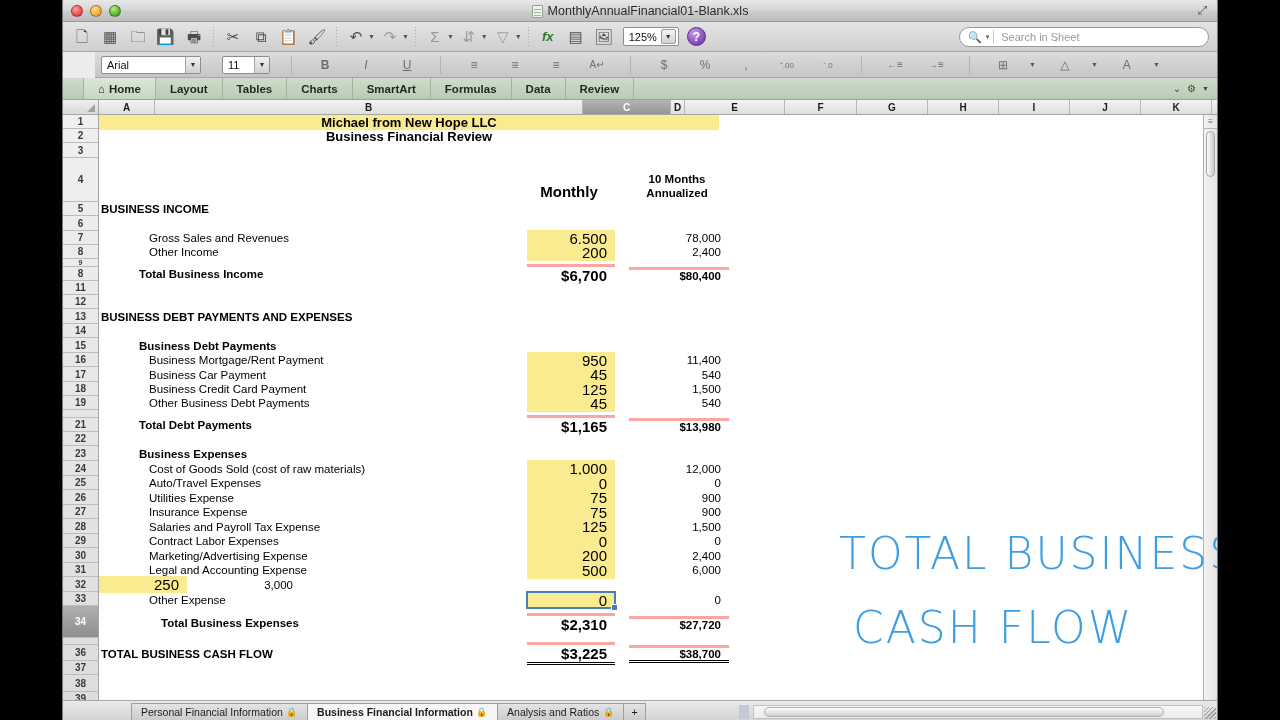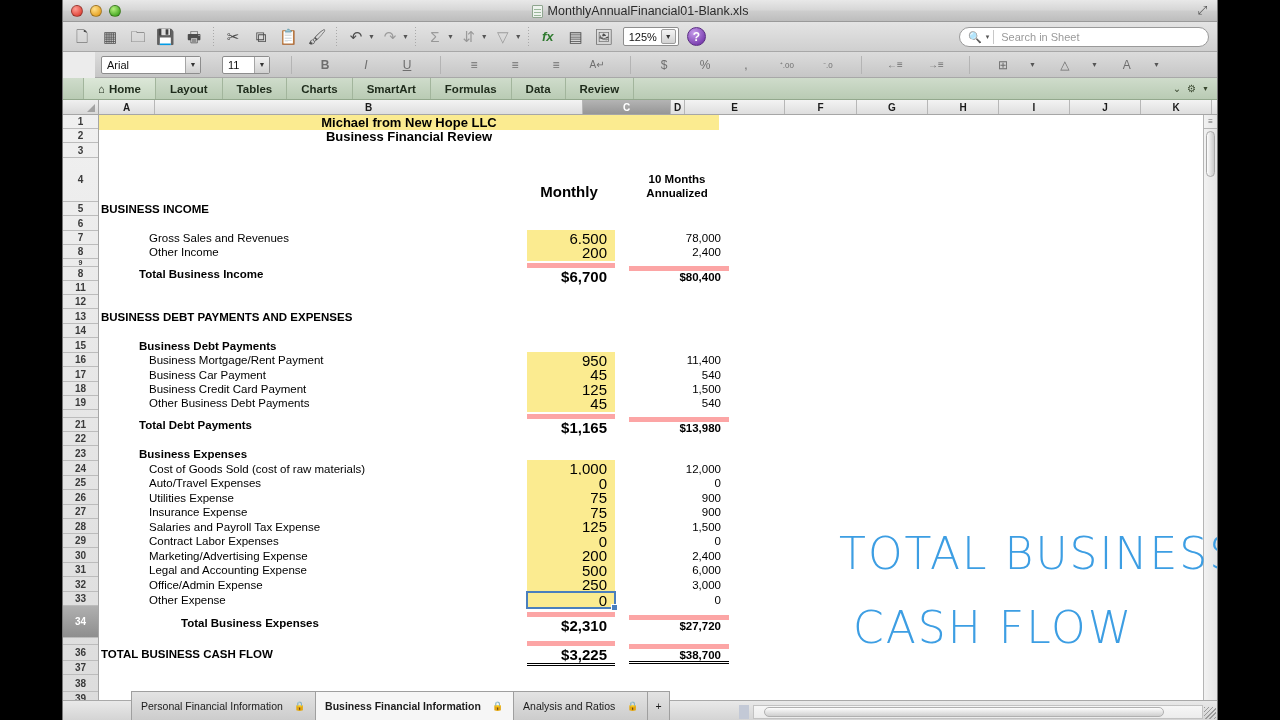--- a/index.html
+++ b/index.html
@@ -151,24 +151,24 @@
         display: flex; align-items: center; justify-content: center; font-weight: bold; }
   .rh.sel { background: linear-gradient(to bottom,#b0b0b0,#8e8e8e); color: #fff; }
   .sheet { flex: 1 1 auto; position: relative; background: #fff; }
 
   .r { display: flex; align-items: center; position: relative; }
   .cB { width: 428px; flex: 0 0 428px; font-size: 11.5px; color: #000; white-space: nowrap; }
   .cC { width: 88px; flex: 0 0 88px; text-align: right; font-size: 15px; padding-right: 8px; }
   .cD { width: 14px; flex: 0 0 14px; }
   .cE { width: 100px; flex: 0 0 100px; text-align: right; font-size: 11.5px; padding-right: 8px; }
   .bold { font-weight: bold; }
-  .ind1 { padding-left: 40px; } .ind2 { padding-left: 50px; } .ind3 { padding-left: 82px; }
+  .ind1 { padding-left: 40px; } .ind2 { padding-left: 50px; } .ind3 { padding-left: 62px; }
   .ctr { text-align: center; }
   .hl { background: #fbeb90; }
-  .topline { border-top: 5px solid #fca5a5; }
+  .topline { border-top: 3px solid #fca5a5; }
   .dblline { border-bottom: 3px double #000; }
 
   .title-row { width: 620px; text-align: center; font-weight: bold; font-size: 13px; }
   .sub-row { width: 620px; text-align: center; font-weight: bold; font-size: 13px; background: #fbeb90; }
 
   .selcell {
     outline: 2px solid #4a7fbd; outline-offset: -1px; position: relative; z-index: 3;
   }
   .selcell::after{
     content:""; position:absolute; right:-3px; bottom:-3px; width:5px; height:5px;
@@ -203,21 +203,21 @@
             border: 1px solid #a8a8a8; }
 
   
   .bottombar {
     height: 20px; flex: 0 0 20px; display: flex; align-items: flex-end;
     background: linear-gradient(to bottom,#e9e9e9,#d4d4d4);
     border-top: 1px solid #a9a9a9; position: relative;
   }
   .tabstrip { display: flex; align-items: flex-end; height: 20px; padding-left: 68px; }
   .stab {
-    height: 29px; padding: 0 9px; display: flex; align-items: center; gap: 12px;
+    height: 17px; padding: 0 9px; display: flex; align-items: center; gap: 4px;
     font-size: 10.5px; color: #1c1c1c;
     background: linear-gradient(to bottom,#e3e3e3,#cccccc);
     border: 1px solid #9f9f9f; border-bottom: none;
     border-radius: 0 0 0 0; margin-right: -1px;
   }
   .stab.active { background: #f6f6f6; font-weight: bold; }
   .lock { font-size: 9px; }
   .plustab { padding: 0 7px; }
   .hscroll { position: absolute; left: 690px; right: 14px; bottom: 1px; height: 14px;
     background: linear-gradient(to bottom,#f6f6f6,#ececec); border: 1px solid #c2c2c2; display:flex; align-items:center;}
@@ -654,21 +654,20 @@
             <div class="cD"></div>
             <div class="cE">2,400</div>
           </div>
           <div class="r" style="height:14px">
             <div class="cB ind2">Legal and Accounting Expense</div>
             <div class="cC hl">500</div>
             <div class="cD"></div>
             <div class="cE">6,000</div>
           </div>
           <div class="r" style="height:15px">
-            <div class="cB ind2">Office/Admin Expense</div>
             <div class="cC hl">250</div>
             <div class="cD"></div>
             <div class="cE">3,000</div>
           </div>
           <div class="r" style="height:16px">
             <div class="cB ind2">Other Expense</div>
             <div class="cC hl selcell" style="display:flex;align-items:center;justify-content:flex-end;height:16px">0</div>
             <div class="cD"></div>
             <div class="cE">0</div>
           </div>

